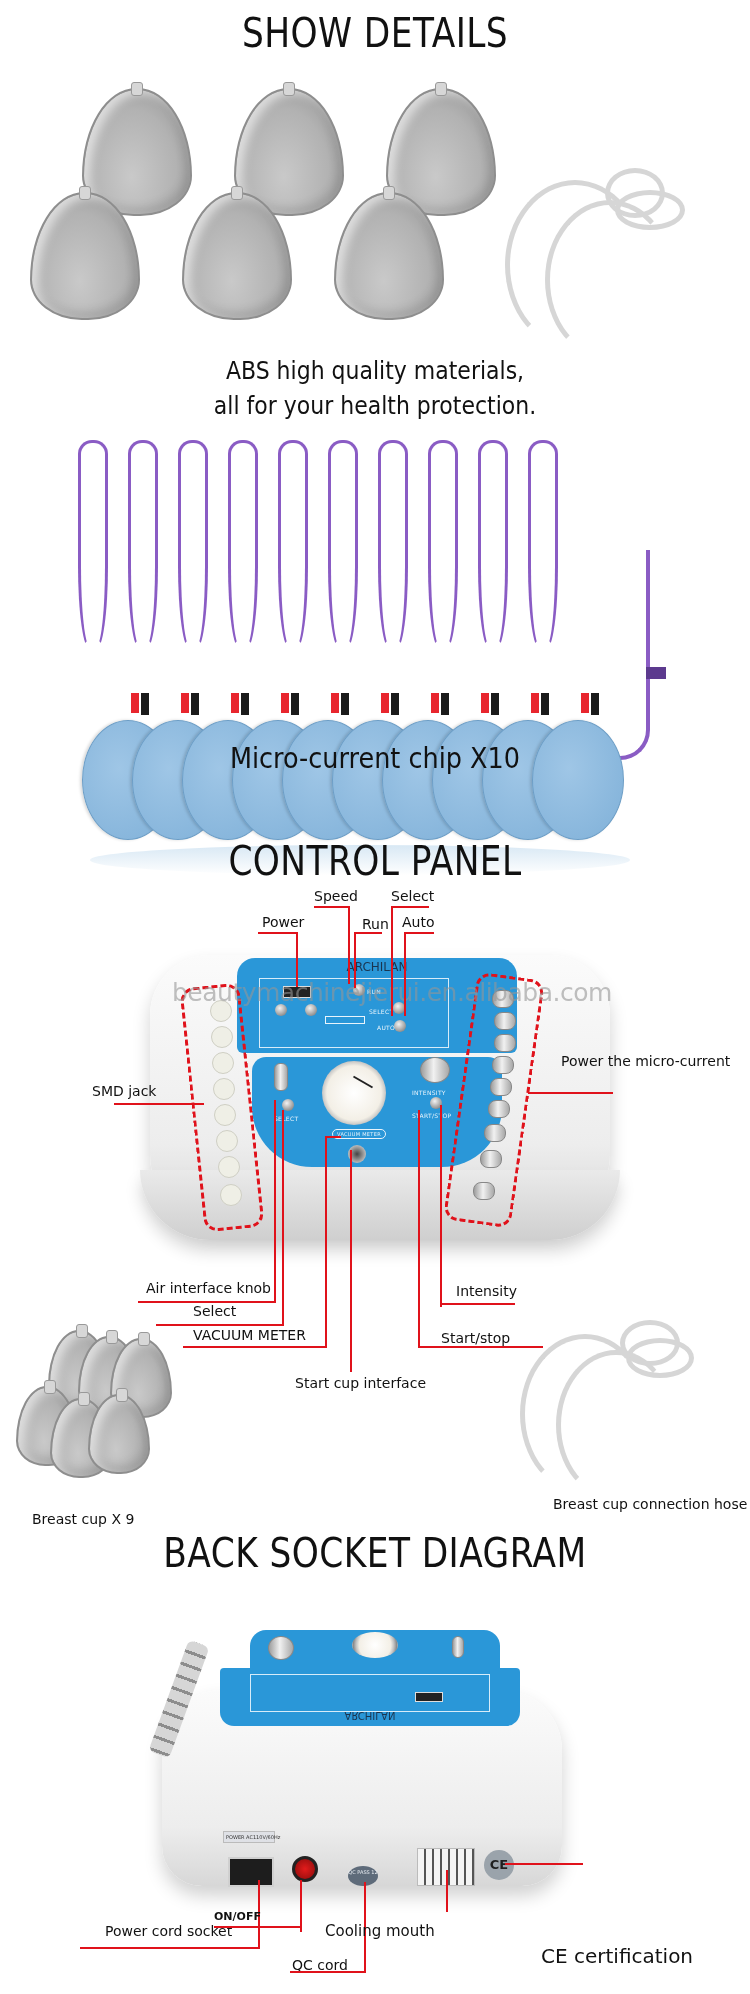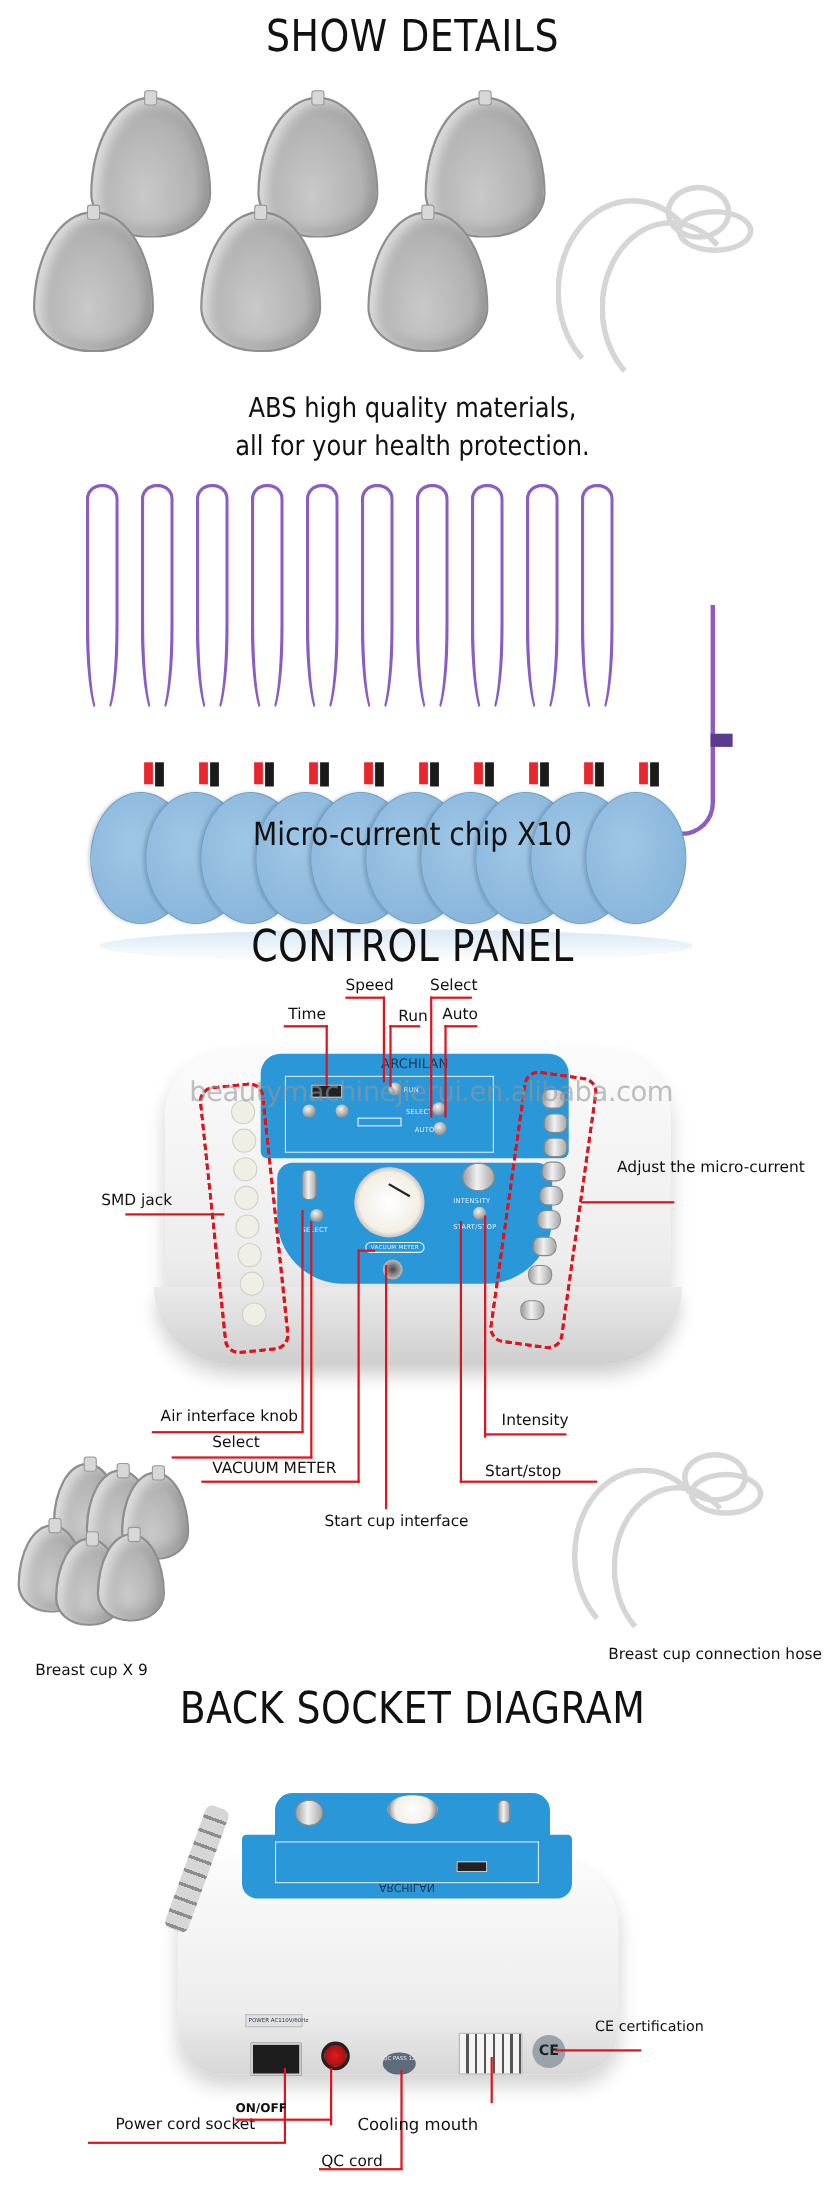--- a/index.html
+++ b/index.html
@@ -106,21 +106,21 @@
   <div class="pad" style="left:482px;top:0;"></div>
   <div class="pad" style="left:532px;top:0;"></div>
   <div class="abs" style="left:90px;top:125px;width:540px;height:30px;background:linear-gradient(180deg,rgba(143,189,224,0.35),rgba(255,255,255,0));border-radius:50%;"></div>
 </div>
 <div class="caption" style="top:742px;font-size:29px;">Micro-current chip X10</div>
 
 <div class="section-title" style="top:838px;">CONTROL PANEL</div>
 
 <div class="lbl" style="left:314px;top:888px;">Speed</div>
 <div class="lbl" style="left:391px;top:888px;">Select</div>
-<div class="lbl" style="left:262px;top:914px;">Time</div>
+<div class="lbl" style="left:262px;top:914px;">Power</div>
 <div class="lbl" style="left:362px;top:916px;">Run</div>
 <div class="lbl" style="left:402px;top:914px;">Auto</div>
 
 <div class="device-body" style="left:150px;top:955px;width:460px;height:270px;"></div>
 <div class="abs" style="left:140px;top:1170px;width:480px;height:70px;background:linear-gradient(180deg,#eaeaea,#cfcfcf);border-radius:0 0 90px 90px;box-shadow:0 12px 16px rgba(0,0,0,0.15);"></div>
 
 <div class="blue-panel" style="left:237px;top:958px;width:280px;height:95px;border-radius:18px 18px 6px 6px;">
   <div class="abs" style="left:0;top:2px;width:280px;text-align:center;font-size:12px;color:#1a3550;">ARCHILAN</div>
   <div class="blue-inner" style="left:22px;top:20px;width:190px;height:70px;"></div>
   <div class="abs" style="left:46px;top:28px;width:28px;height:12px;background:#222;border:1px solid #ddd;"></div>
@@ -180,21 +180,21 @@
 <div class="rl" style="left:391px;top:906px;width:2px;height:110px;"></div>
 <div class="rl" style="left:258px;top:932px;width:40px;height:2px;"></div>
 <div class="rl" style="left:296px;top:932px;width:2px;height:55px;"></div>
 <div class="rl" style="left:354px;top:932px;width:28px;height:2px;"></div>
 <div class="rl" style="left:354px;top:932px;width:2px;height:56px;"></div>
 <div class="rl" style="left:404px;top:932px;width:30px;height:2px;"></div>
 <div class="rl" style="left:404px;top:932px;width:2px;height:84px;"></div>
 
 <div class="lbl" style="left:92px;top:1083px;">SMD jack</div>
 <div class="rl" style="left:114px;top:1103px;width:90px;height:2px;"></div>
-<div class="lbl" style="left:561px;top:1053px;">Adjust the micro-current</div>
+<div class="lbl" style="left:561px;top:1053px;">Power the micro-current</div>
 <div class="rl" style="left:528px;top:1092px;width:85px;height:2px;"></div>
 
 <div class="rl" style="left:274px;top:1100px;width:2px;height:202px;"></div>
 <div class="lbl" style="left:146px;top:1280px;">Air interface knob</div>
 <div class="rl" style="left:138px;top:1301px;width:138px;height:2px;"></div>
 
 <div class="rl" style="left:282px;top:1110px;width:2px;height:216px;"></div>
 <div class="lbl" style="left:193px;top:1303px;">Select</div>
 <div class="rl" style="left:156px;top:1324px;width:128px;height:2px;"></div>
 
@@ -252,21 +252,21 @@
 <div class="abs" style="left:228px;top:1857px;width:46px;height:30px;background:#1d1d1d;border:2px solid #d0d0d0;"></div>
 <div class="abs" style="left:292px;top:1856px;width:26px;height:26px;border-radius:50%;background:radial-gradient(circle,#e31b1b,#8a0c0c);border:3px solid #222;"></div>
 <div class="abs" style="left:348px;top:1866px;width:30px;height:20px;border-radius:50%;background:#5e6b7a;color:#e9eef3;font-size:5px;text-align:center;line-height:6px;padding-top:3px;">
   <span>QC PASS 12</span>
 </div>
 <div class="vent" style="left:417px;top:1848px;width:58px;height:38px;"></div>
 <div class="abs" style="left:484px;top:1850px;width:30px;height:30px;border-radius:50%;background:#9aa3ab;color:#1f1f1f;font-size:13px;font-weight:bold;text-align:center;line-height:30px;">
   <span>CE</span>
 </div>
 
-<div class="lbl" style="left:541px;top:1835px;font-size:13px;">CE certification</div>
+<div class="lbl" style="left:541px;top:1944px;font-size:20px;">CE certification</div>
 <div class="rl" style="left:505px;top:1863px;width:78px;height:2px;"></div>
 
 <div class="rl" style="left:258px;top:1880px;width:2px;height:68px;"></div>
 <div class="lbl" style="left:105px;top:1923px;">Power cord socket</div>
 <div class="rl" style="left:80px;top:1947px;width:180px;height:2px;"></div>
 
 <div class="rl" style="left:300px;top:1880px;width:2px;height:52px;"></div>
 <div class="lbl" style="left:214px;top:1910px;font-size:11px;font-weight:bold;">ON/OFF</div>
 <div class="rl" style="left:214px;top:1926px;width:88px;height:2px;"></div>
 

